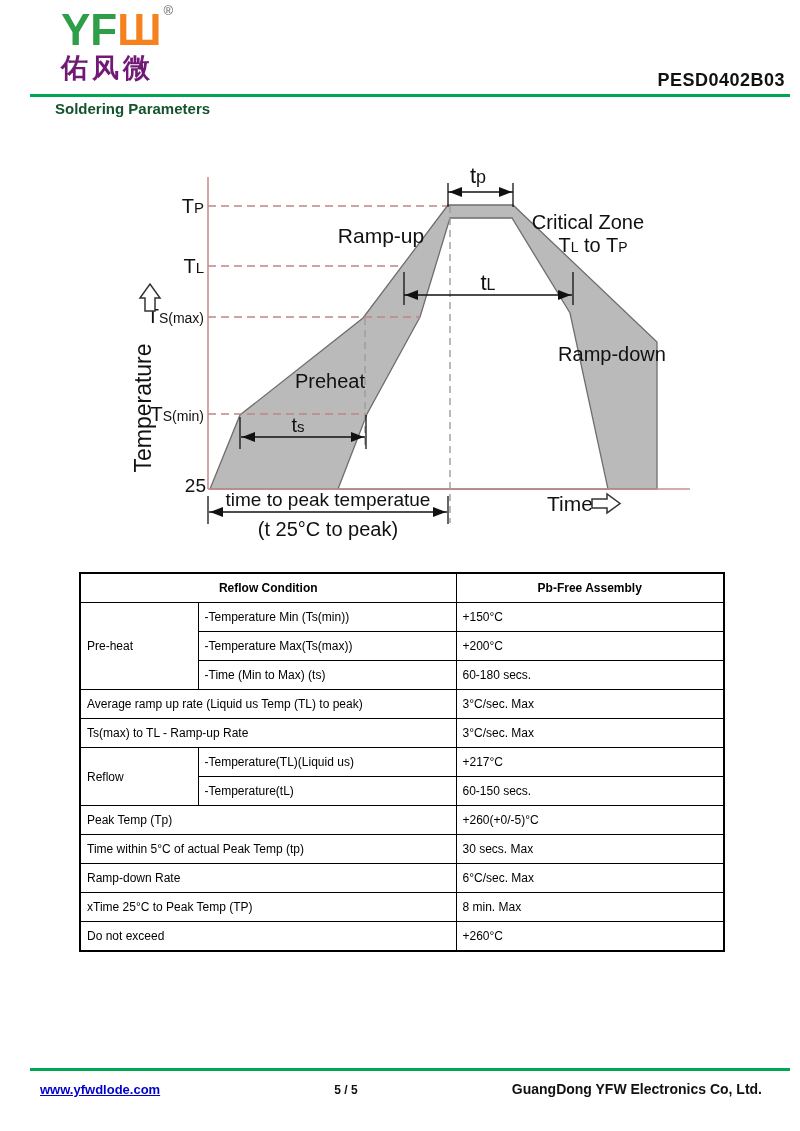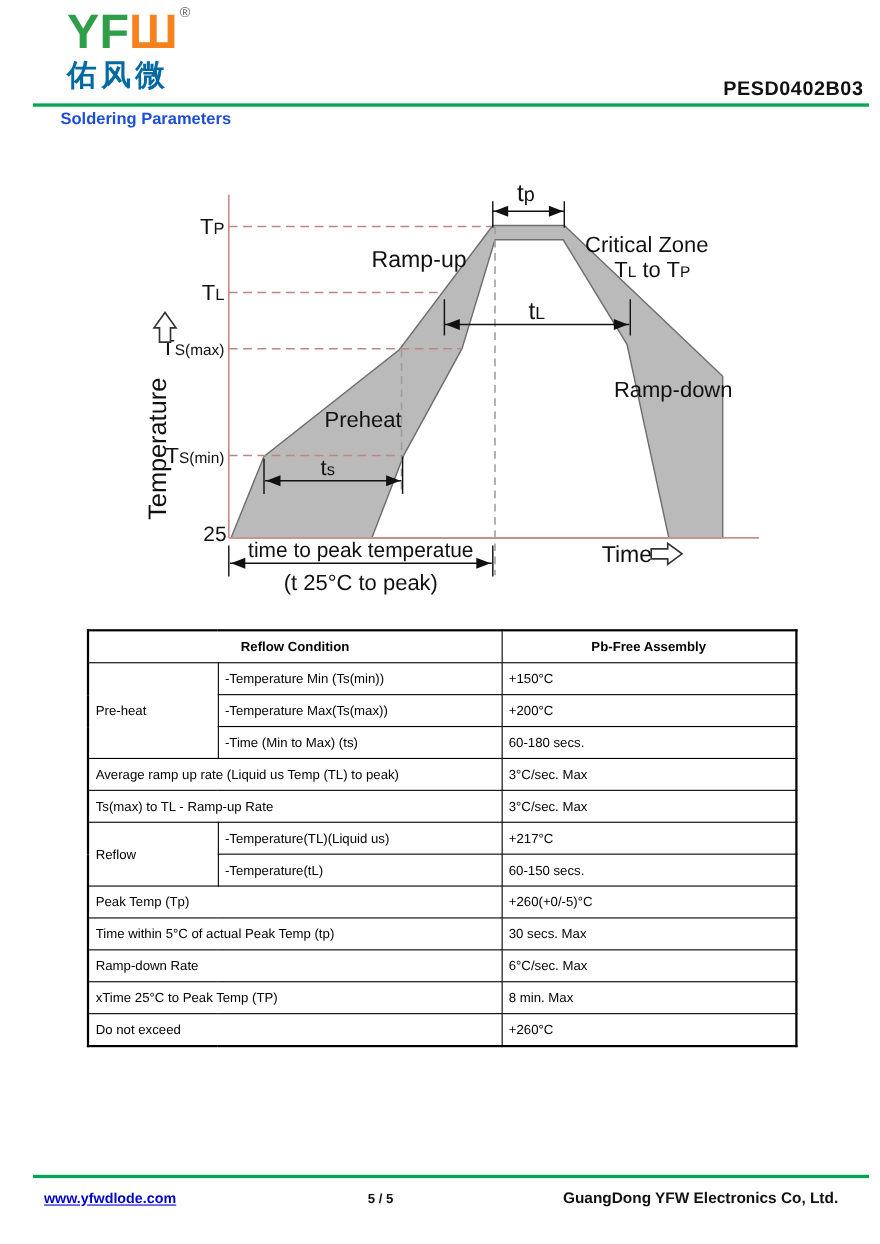--- a/index.html
+++ b/index.html
@@ -5,23 +5,23 @@
   html,body{margin:0;padding:0;background:#fff;}
   body{width:800px;height:1131px;position:relative;font-family:"Liberation Sans",sans-serif;color:#111;overflow:hidden;}
   .abs{position:absolute;}
 
   
   .logo-block{left:46px;top:8px;line-height:1;margin-left:15px;}
   .logo-latin{font-size:44px;font-weight:bold;letter-spacing:0px;}
   .logo-green{color:#2f9e49;}
   .logo-orange{color:#f5821f;}
   .reg-mark{font-size:13px;color:#666;vertical-align:top;font-weight:normal;position:relative;top:-4px;left:2px;}
-  .logo-cn{font-size:27px;font-weight:bold;color:#0369a1;letter-spacing:4px;margin-top:3px;}
+  .logo-cn{font-size:27px;font-weight:bold;color:#701a75;letter-spacing:4px;margin-top:3px;}
   .green-rule-top{left:30px;top:94px;width:760px;height:3px;background:#00a651;}
-  .section-title{left:55px;top:100px;color:#1d4ed8;font-weight:bold;font-size:15px;}
+  .section-title{left:55px;top:100px;color:#14532d;font-weight:bold;font-size:15px;}
   .part-number{right:15px;top:70px;font-weight:bold;font-size:18px;letter-spacing:0.5px;}
 
   
   .diagram{left:120px;top:140px;}
   .diagram text{fill:#111;}
 
   
   table.reflow{left:79px;top:572px;width:644px;border-collapse:collapse;border:2px solid #000;table-layout:fixed;position:absolute;}
   table.reflow td{border:1px solid #000;height:28px;font-size:12px;padding:0 6px;color:#000;}
   td.c{text-align:left;}

